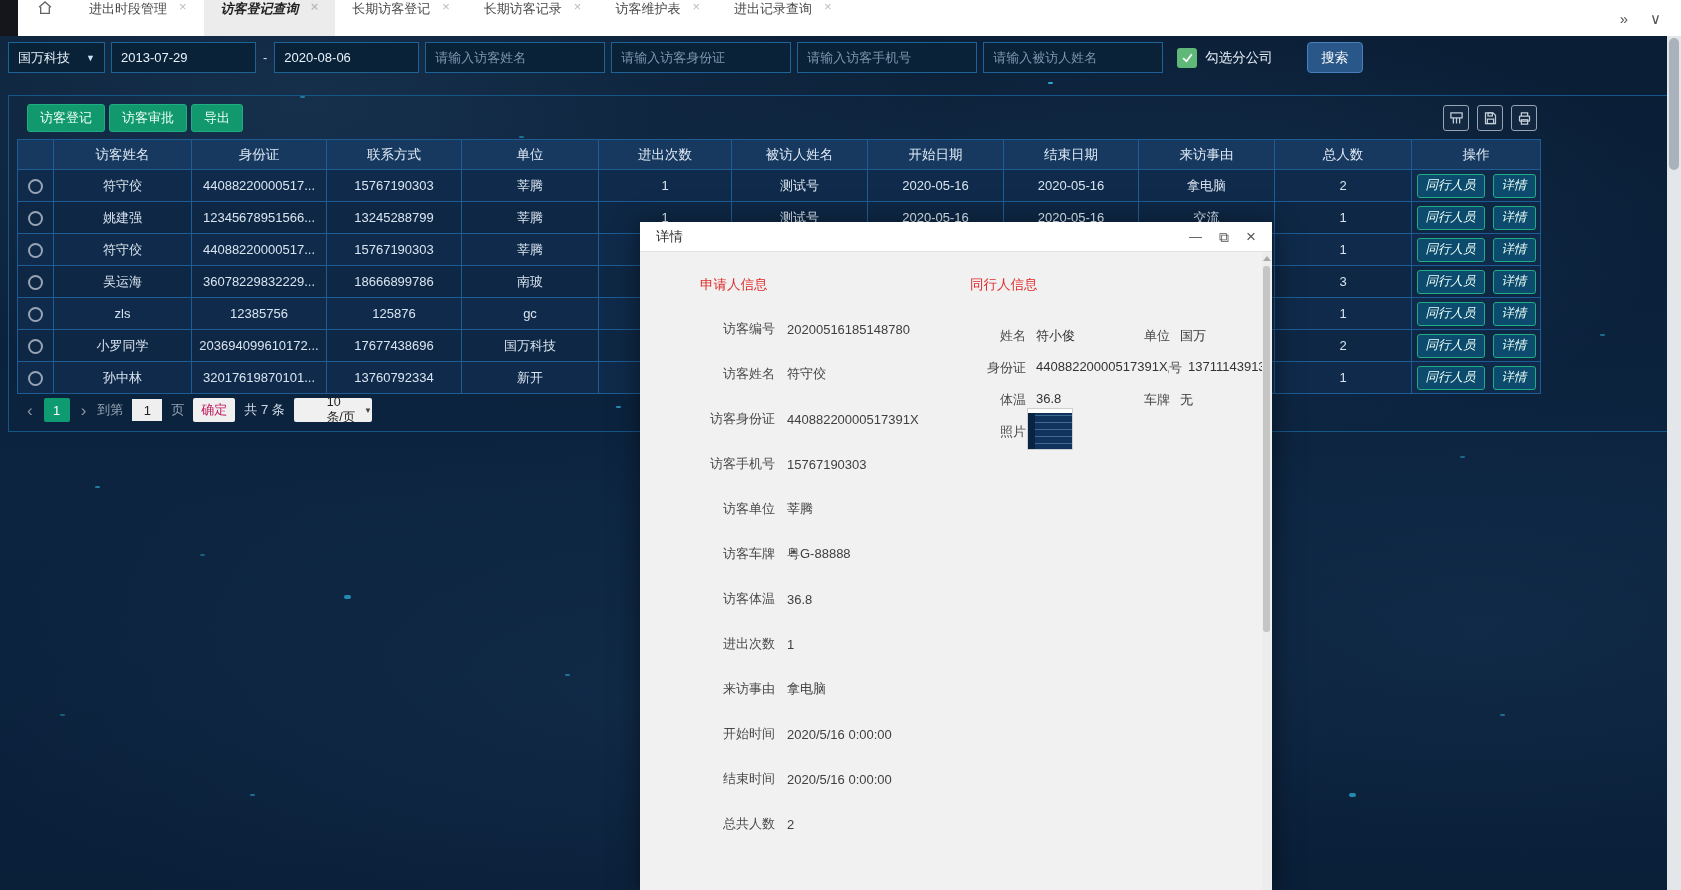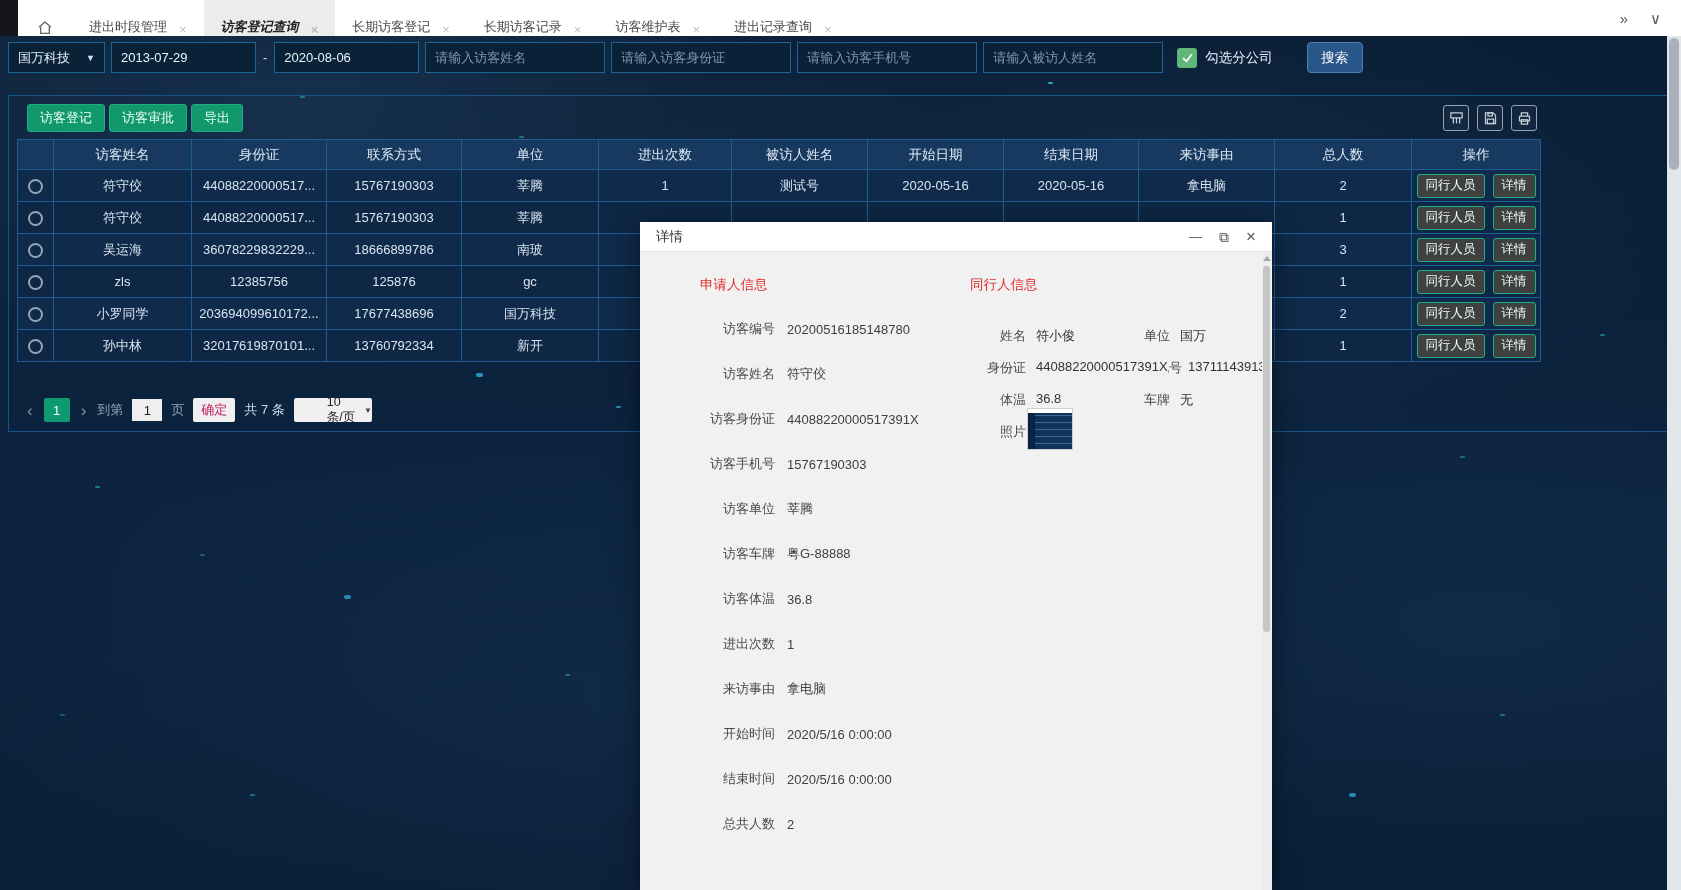--- a/index.html
+++ b/index.html
@@ -2,21 +2,21 @@
 <html><head>
 <meta charset="utf-8">
 <style>
   html,body{margin:0;padding:0;background:#222;}
   *{box-sizing:border-box;font-family:"Liberation Sans","DejaVu Sans",sans-serif;}
   .screen{position:relative;width:1681px;height:890px;overflow:hidden;
     background:#0b2036;}
   
   .tabbar{position:absolute;top:0;left:0;width:1681px;height:36px;background:#ffffff;display:flex;align-items:stretch;z-index:5;}
   .tab-dark-edge{width:18px;height:36px;background:#14161b;}
-  .tab{display:flex;align-items:flex-end;height:36px;padding:0 17px;font-size:13px;color:#4a4a4a;cursor:pointer;white-space:nowrap;}
+  .tab{display:flex;align-items:flex-start;height:36px;padding:0 17px;font-size:13px;color:#4a4a4a;cursor:pointer;white-space:nowrap;}
   .tab.home{padding:0 19px;}
   .tab.active{background:#ececec;font-weight:bold;color:#222;font-style:italic;}
   .tab .x{margin-left:12px;color:#bcbcbc;font-size:13px;line-height:1;}
   .tabbar-right{margin-left:auto;display:flex;align-items:center;gap:22px;padding-right:20px;color:#555;}
   .tabbar-right .gly{font-size:15px;line-height:1;cursor:pointer;}
   
   .content{position:absolute;top:36px;left:0;width:1681px;height:854px;
     background:
       radial-gradient(55% 45% at 18% 8%, rgba(70,115,160,.20), transparent 70%),
       radial-gradient(45% 40% at 68% 22%, rgba(60,105,150,.16), transparent 70%),
@@ -55,21 +55,21 @@
   .tb1{left:18px;} .tb2{left:100px;} .tb3{left:182px;}
   .tool-icons{position:absolute;right:130px;top:9px;display:flex;gap:8px;}
   .icobox{width:26px;height:26px;border:1px solid #96a4b3;border-radius:3px;display:flex;align-items:center;justify-content:center;color:#c3ced9;cursor:pointer;background:rgba(255,255,255,.03);}
   
   table.grid{position:absolute;left:8px;top:43px;border-collapse:collapse;table-layout:fixed;width:1523px;}
   table.grid th,table.grid td{border:1px solid #1d5c94;text-align:center;overflow:hidden;white-space:nowrap;}
   table.grid th{background:#17395f;color:#dfe9f5;font-weight:normal;font-size:13.5px;height:30px;}
   table.grid td{background:#0f2a4a;color:#d9e4f0;font-size:13px;height:32px;}
   table.grid tr:nth-child(even) td{background:#0e2744;}
   .radio{width:15px;height:15px;border:2px solid #97a4b3;border-radius:50%;display:inline-block;vertical-align:middle;cursor:pointer;}
-  .btn-act{background:#404040;border:1px solid #1fae83;border-radius:3px;color:#ecfff6;font-size:12.5px;height:24px;display:inline-flex;align-items:center;justify-content:center;padding:0 8px;cursor:pointer;}
+  .btn-act{background:#0c4a6e;border:1px solid #1fae83;border-radius:3px;color:#ecfff6;font-size:12.5px;height:24px;display:inline-flex;align-items:center;justify-content:center;padding:0 8px;cursor:pointer;font-style:italic;}
   .ops{display:flex;gap:8px;justify-content:center;align-items:center;}
   
   .pagination{position:absolute;left:16px;top:301px;display:flex;align-items:center;gap:9px;height:26px;}
   .pg-arrow{color:#8b98a6;font-size:17px;line-height:1;cursor:pointer;padding:0 2px;}
   .pg-cur{width:26px;height:24px;background:#0f9b72;color:#fff;font-size:13px;display:flex;align-items:center;justify-content:center;border-radius:2px;cursor:pointer;}
   .pg-txt{color:#93a3b3;font-size:13px;}
   .pg-total{color:#cfdae6;font-size:13px;}
   .pg-input{width:30px;height:22px;background:#efefef;border:none;text-align:center;font-size:13px;color:#222;}
   .pg-ok{width:42px;height:24px;background:#f0f0f0;color:#be185d;font-size:13px;display:flex;align-items:center;justify-content:center;border-radius:2px;cursor:pointer;}
   .pg-size{width:78px;height:24px;background:#f0f0f0;color:#222;font-size:12.5px;display:flex;align-items:center;justify-content:center;gap:6px;border-radius:2px;cursor:pointer;padding-left:33px;}
@@ -270,20 +270,39 @@
             <td>2</td>
             <td>
                 <div class="ops">
               <span class="btn-act">同行人员</span>
               <span class="btn-act">详情</span>
             </div>
               </td>
           </tr>
           <tr>
             <td><span class="radio"></span></td>
+            <td>姚建强</td>
+            <td>12345678951566...</td>
+            <td>13245288799</td>
+            <td>莘腾</td>
+            <td>1</td>
+            <td>测试号</td>
+            <td>2020-05-16</td>
+            <td>2020-05-16</td>
+            <td>交流</td>
+            <td>1</td>
+            <td>
+                <div class="ops">
+              <span class="btn-act">同行人员</span>
+              <span class="btn-act">详情</span>
+            </div>
+              </td>
+          </tr>
+          <tr>
+            <td><span class="radio"></span></td>
             <td>符守佼</td>
             <td>44088220000517...</td>
             <td>15767190303</td>
             <td>莘腾</td>
             <td></td>
             <td></td>
             <td></td>
             <td></td>
             <td></td>
             <td>1</td>

